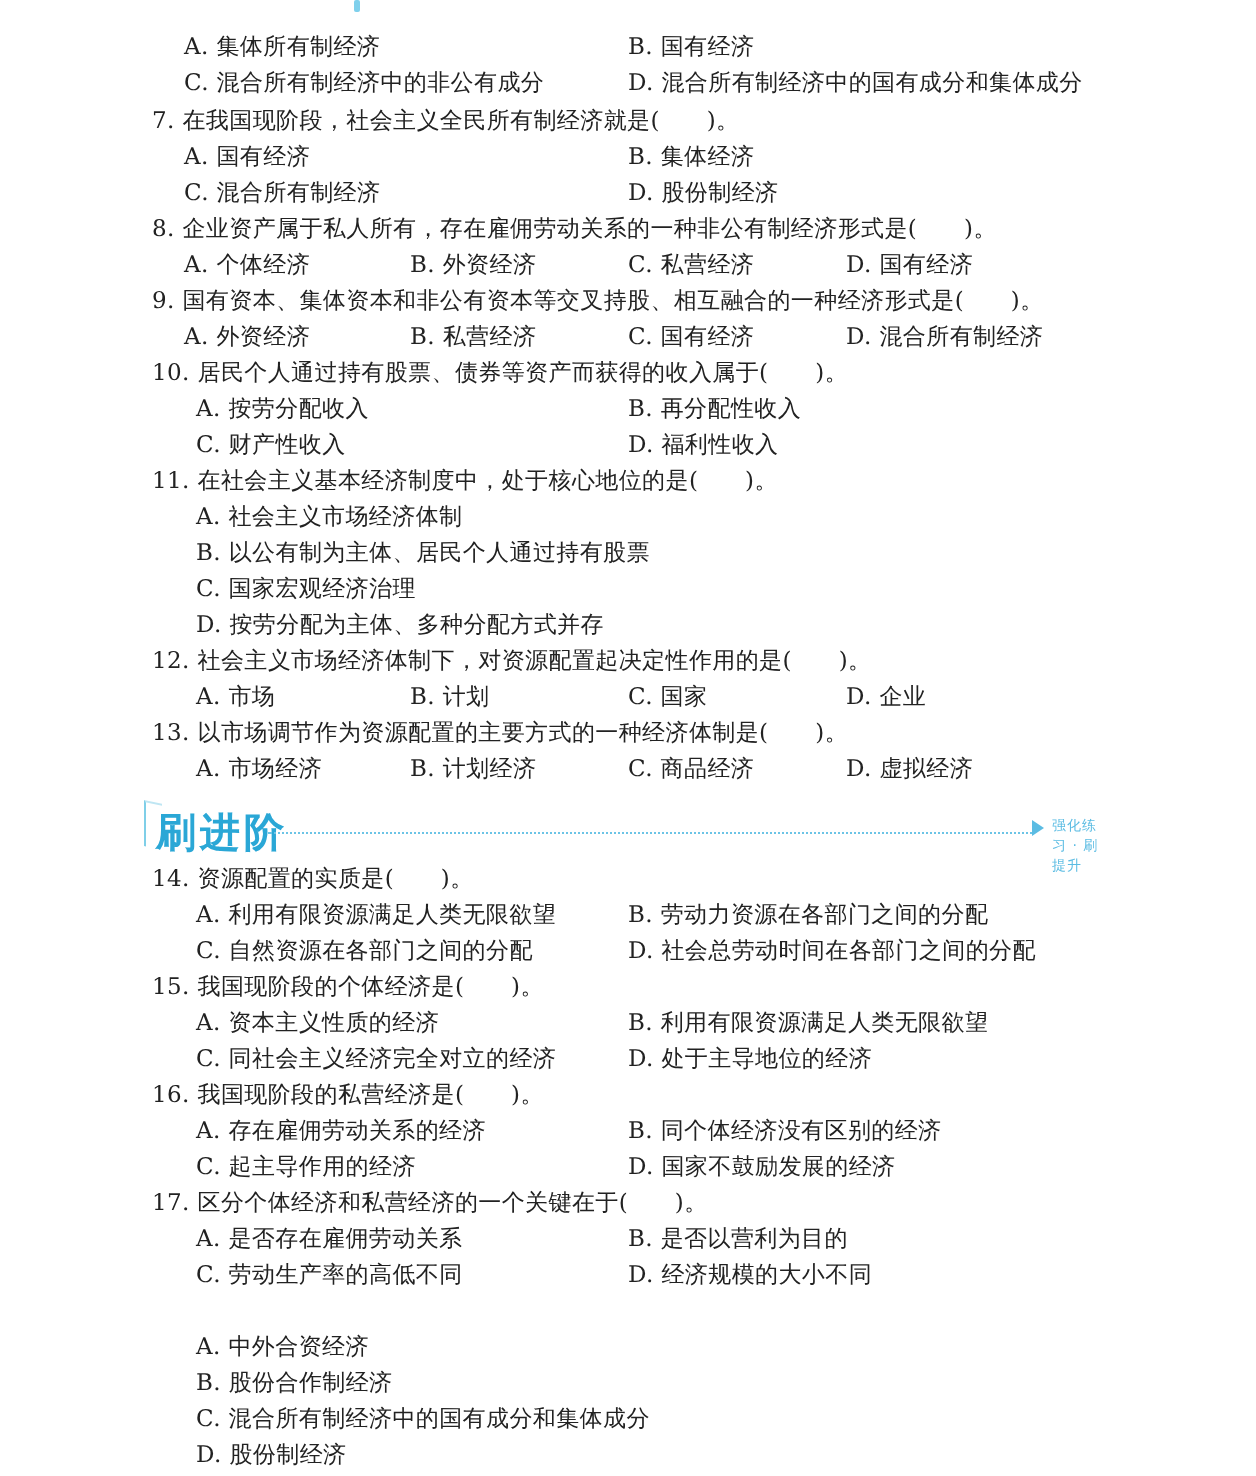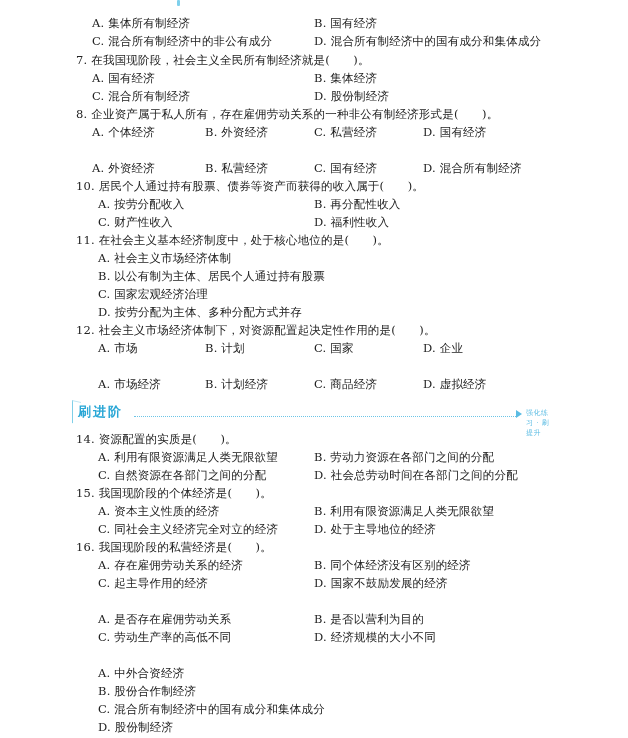--- a/index.html
+++ b/index.html
@@ -8,21 +8,21 @@
   .page { position:absolute; left:0; top:0; width:628px; height:738px; }
   .top-mark { position:absolute; left:177px; top:0; width:3px; height:6px; background:#7fd0ec; border-radius:1px; }
   .line { position:absolute; font-size:11.5px; line-height:14px; white-space:nowrap; letter-spacing:0.2px; }
   .q { left:76px; }
   .opt { }
   .section { position:absolute; left:72px; top:400px; width:480px; height:24px; }
   .section .flag { position:absolute; left:0; top:0; width:8px; height:22px;
                    border-left:1.5px solid #7fcfe8; border-top:1px solid #bfe6f3;
                    transform:skewY(12deg); transform-origin:top left; }
   .section .title { position:absolute; left:6px; top:3px; font-family:"DejaVu Sans","Liberation Sans",sans-serif;
-                    font-weight:bold; font-size:13px; color:#2aa7d6; letter-spacing:2px; }
+                    font-weight:bold; font-size:20px; color:#2aa7d6; letter-spacing:2px; }
   .section .dots { position:absolute; left:62px; top:16px; width:382px; border-bottom:1px dotted #6cc4e6; }
   .section .arrow { position:absolute; left:444px; top:10px; width:0; height:0;
                     border-top:4px solid transparent; border-bottom:4px solid transparent; border-left:6px solid #5bbce3; }
   .section .sub { position:absolute; left:454px; top:8px; font-size:7px; color:#5bbce3;
                   font-family:"DejaVu Sans","Liberation Sans",sans-serif; letter-spacing:0.5px; }
 </style>
 </head>
 <body>
 
 <div class="page">
@@ -38,20 +38,21 @@
   <div class="line opt" style="left:314px;top:71px">B. 集体经济</div>
   <div class="line opt" style="left:92px;top:89px">C. 混合所有制经济</div>
   <div class="line opt" style="left:314px;top:89px">D. 股份制经济</div>
 
   <div class="line q" style="top:107px"><span>8.</span> <span>企业资产属于私人所有，存在雇佣劳动关系的一种非公有制经济形式是(　　)。</span></div>
   <div class="line opt" style="left:92px;top:125px">A. 个体经济</div>
   <div class="line opt" style="left:205px;top:125px">B. 外资经济</div>
   <div class="line opt" style="left:314px;top:125px">C. 私营经济</div>
   <div class="line opt" style="left:423px;top:125px">D. 国有经济</div>
 
+  <div class="line q" style="top:143px"><span>9.</span> <span>国有资本、集体资本和非公有资本等交叉持股、相互融合的一种经济形式是(　　)。</span></div>
   <div class="line opt" style="left:92px;top:161px">A. 外资经济</div>
   <div class="line opt" style="left:205px;top:161px">B. 私营经济</div>
   <div class="line opt" style="left:314px;top:161px">C. 国有经济</div>
   <div class="line opt" style="left:423px;top:161px">D. 混合所有制经济</div>
 
   <div class="line q" style="top:179px"><span>10.</span> <span>居民个人通过持有股票、债券等资产而获得的收入属于(　　)。</span></div>
   <div class="line opt" style="left:98px;top:197px">A. 按劳分配收入</div>
   <div class="line opt" style="left:314px;top:197px">B. 再分配性收入</div>
   <div class="line opt" style="left:98px;top:215px">C. 财产性收入</div>
   <div class="line opt" style="left:314px;top:215px">D. 福利性收入</div>
@@ -61,20 +62,21 @@
   <div class="line opt" style="left:98px;top:269px">B. 以公有制为主体、居民个人通过持有股票</div>
   <div class="line opt" style="left:98px;top:287px">C. 国家宏观经济治理</div>
   <div class="line opt" style="left:98px;top:305px">D. 按劳分配为主体、多种分配方式并存</div>
 
   <div class="line q" style="top:323px"><span>12.</span> <span>社会主义市场经济体制下，对资源配置起决定性作用的是(　　)。</span></div>
   <div class="line opt" style="left:98px;top:341px">A. 市场</div>
   <div class="line opt" style="left:205px;top:341px">B. 计划</div>
   <div class="line opt" style="left:314px;top:341px">C. 国家</div>
   <div class="line opt" style="left:423px;top:341px">D. 企业</div>
 
+  <div class="line q" style="top:359px"><span>13.</span> <span>以市场调节作为资源配置的主要方式的一种经济体制是(　　)。</span></div>
   <div class="line opt" style="left:98px;top:377px">A. 市场经济</div>
   <div class="line opt" style="left:205px;top:377px">B. 计划经济</div>
   <div class="line opt" style="left:314px;top:377px">C. 商品经济</div>
   <div class="line opt" style="left:423px;top:377px">D. 虚拟经济</div>
 
   <div class="section">
     <div class="flag"></div>
     <div class="title">刷进阶</div>
     <div class="dots"></div>
     <div class="arrow"></div>
@@ -92,20 +94,21 @@
   <div class="line opt" style="left:314px;top:504px">B. 利用有限资源满足人类无限欲望</div>
   <div class="line opt" style="left:98px;top:522px">C. 同社会主义经济完全对立的经济</div>
   <div class="line opt" style="left:314px;top:522px">D. 处于主导地位的经济</div>
 
   <div class="line q" style="top:540px"><span>16.</span> <span>我国现阶段的私营经济是(　　)。</span></div>
   <div class="line opt" style="left:98px;top:558px">A. 存在雇佣劳动关系的经济</div>
   <div class="line opt" style="left:314px;top:558px">B. 同个体经济没有区别的经济</div>
   <div class="line opt" style="left:98px;top:576px">C. 起主导作用的经济</div>
   <div class="line opt" style="left:314px;top:576px">D. 国家不鼓励发展的经济</div>
 
+  <div class="line q" style="top:594px"><span>17.</span> <span>区分个体经济和私营经济的一个关键在于(　　)。</span></div>
   <div class="line opt" style="left:98px;top:612px">A. 是否存在雇佣劳动关系</div>
   <div class="line opt" style="left:314px;top:612px">B. 是否以营利为目的</div>
   <div class="line opt" style="left:98px;top:630px">C. 劳动生产率的高低不同</div>
   <div class="line opt" style="left:314px;top:630px">D. 经济规模的大小不同</div>
 
   <div class="line opt" style="left:98px;top:666px">A. 中外合资经济</div>
   <div class="line opt" style="left:98px;top:684px">B. 股份合作制经济</div>
   <div class="line opt" style="left:98px;top:702px">C. 混合所有制经济中的国有成分和集体成分</div>
   <div class="line opt" style="left:98px;top:720px">D. 股份制经济</div>
 </div>

